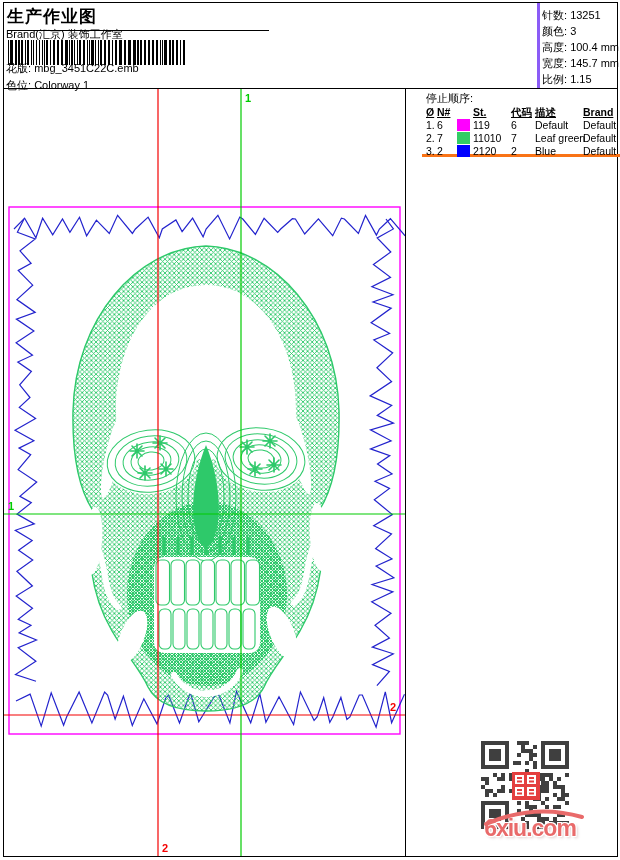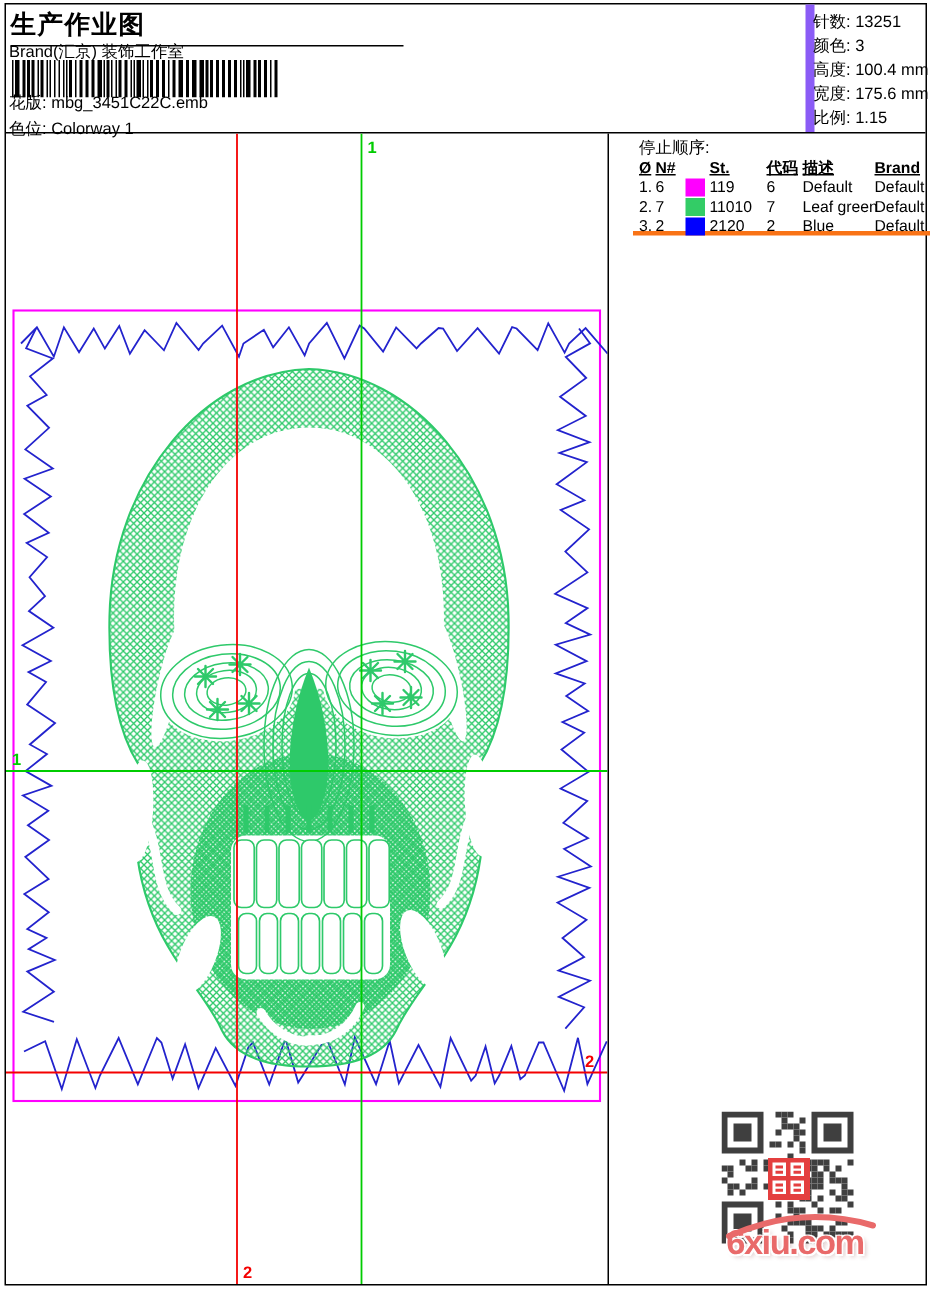--- a/index.html
+++ b/index.html
@@ -1,20 +1,20 @@
 <!DOCTYPE html>
 <html><head>
 <meta charset="utf-8">
 <style>
   html,body{margin:0;padding:0;background:#fff;width:620px;height:860px;overflow:hidden;
     font-family:"Liberation Sans","DejaVu Sans",sans-serif;-webkit-font-smoothing:none;}
   .page{position:absolute;left:3px;top:2px;width:613px;height:853px;border:1px solid #000;background:#fff;}
   
   .header{position:absolute;left:0;top:0;width:100%;height:85px;border-bottom:1px solid #000;}
-  .header-left{position:absolute;left:0;top:0;width:533px;height:85px;border-right:6px solid #8b5cf6;}
+  .header-left{position:absolute;left:0;top:0;width:533px;height:85px;border-right:3px solid #8b5cf6;}
   .title{position:absolute;left:3px;top:2px;width:262px;font-size:17px;font-weight:bold;color:#000;
     border-bottom:1px solid #000;padding-bottom:2px;letter-spacing:1px;}
   .subtitle{position:absolute;left:2px;top:24px;font-size:11px;color:#000;}
   .barcode{position:absolute;left:2px;top:37px;}
   .meta-line{position:absolute;left:2px;font-size:11px;color:#000;}
   .meta-line.m1{top:58px;}
   .meta-line.m2{top:75px;}
   .header-right{position:absolute;left:534px;top:0;right:0;height:85px;padding:4px 0 0 4px;box-sizing:border-box;}
   .stat-row{font-size:11px;line-height:16px;color:#000;white-space:nowrap;}
   
@@ -105,21 +105,21 @@
       </div>
       <div class="meta-line m2">
         <span>色位:</span>
         <span>Colorway 1</span>
       </div>
     </div>
     <div class="header-right" id="stats">
         <div class="stat-row"><span>针数:</span> <span>13251</span></div>
         <div class="stat-row"><span>颜色:</span> <span>3</span></div>
         <div class="stat-row"><span>高度:</span> <span>100.4 mm</span></div>
-        <div class="stat-row"><span>宽度:</span> <span>175.6 mm</span></div>
+        <div class="stat-row"><span>宽度:</span> <span>145.7 mm</span></div>
         <div class="stat-row"><span>比例:</span> <span>1.15</span></div>
       </div>
   </div>
 
   <div class="body">
 
     <svg class="design" id="design" width="401" height="767" viewBox="0 0 401 767">
       <defs>
         <pattern id="h1" width="4.6" height="4.6" patternUnits="userSpaceOnUse">
           <path d="M0 4.6L4.6 0M0 0L4.6 4.6" stroke="#2ec96a" stroke-width="0.9" fill="none"></path>

